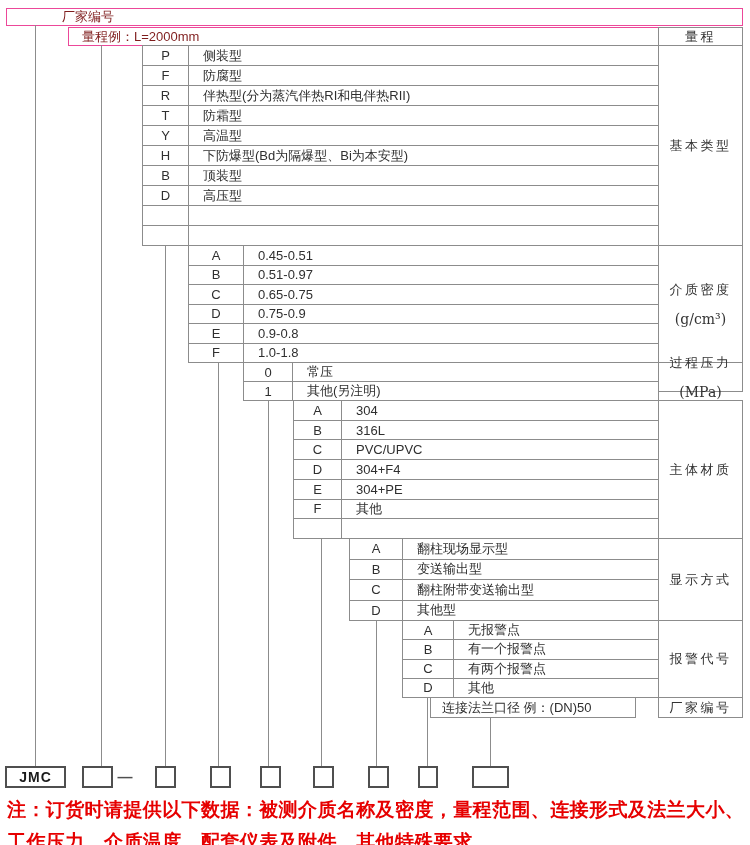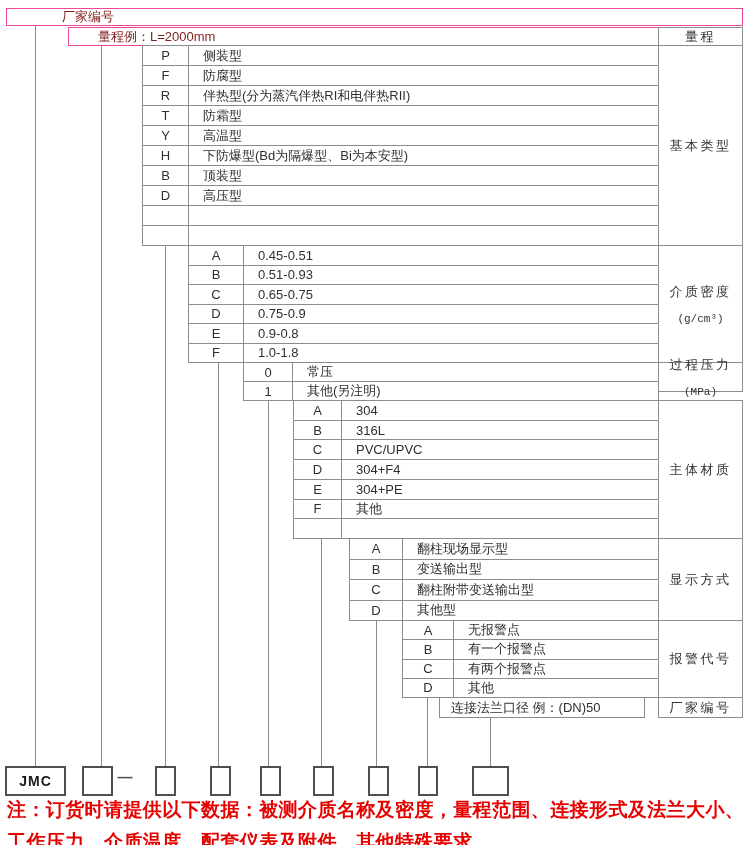--- a/index.html
+++ b/index.html
@@ -6,21 +6,21 @@
   .page {
     position:relative; width:750px; height:845px; background:#ffffff; overflow:hidden;
     font-family:"Liberation Sans", sans-serif; color:#333333;
   }
   
   .hdr-row {
     position:absolute; box-sizing:border-box; border:1px solid #ec4899; background:#fff;
     display:flex; align-items:center; font-size:13px; color:#7f1d1d;
   }
   #mfr-row   { left:6px;  top:8px;  width:737px; height:18px; padding-left:55px; }
-  #range-row { left:68px; top:27px; width:591px; height:19px; padding-left:29px; }
+  #range-row { left:68px; top:27px; width:591px; height:19px; padding-left:13px; }
 
   
   .opt-table {
     position:absolute; box-sizing:border-box; border:1px solid #8c8c8c; background:#fff;
     display:flex; flex-direction:column; font-size:13px; color:#2f2f2f;
   }
   .trow { flex:1 1 0; display:flex; border-bottom:1px solid #8c8c8c; min-height:0; }
   .trow:last-child { border-bottom:none; }
   .code { border-right:1px solid #8c8c8c; display:flex; align-items:center; justify-content:center; flex:none; }
   .desc { flex:1; display:flex; align-items:center; padding-left:14px; white-space:nowrap; overflow:hidden; }
@@ -30,32 +30,32 @@
   #t-density  { left:188px; top:245px; width:471px; height:118px; }
   #t-density .code  { width:54px; }
   #t-pressure { left:243px; top:362px; width:416px; height:39px; }
   #t-pressure .code { width:48px; }
   #t-material { left:293px; top:400px; width:366px; height:139px; }
   #t-material .code { width:47px; }
   #t-display  { left:349px; top:538px; width:310px; height:83px; }
   #t-display .code  { width:52px; }
   #t-alarm    { left:402px; top:620px; width:257px; height:78px; }
   #t-alarm .code    { width:50px; }
-  #t-flange   { left:439px; top:697px; width:206px; height:21px; }
+  #t-flange   { left:430px; top:697px; width:206px; height:21px; }
   #t-flange .desc   { padding-left:11px; }
 
   
   .rcell {
     position:absolute; left:658px; width:85px; box-sizing:border-box;
     border:1px solid #8c8c8c; background:#fff;
     display:flex; flex-direction:column; align-items:center; justify-content:center;
     font-family:"DejaVu Serif","Liberation Serif",serif;
     font-size:13px; letter-spacing:2.5px; color:#333; text-align:center;
   }
-  .rcell .unit { letter-spacing:0; font-size:11px; margin-top:12px;font-family:Liberation Mono, monospace; }
+  .rcell .unit { letter-spacing:0; font-size:14px; margin-top:12px; }
   #r-range    { top:27px;  height:19px; }
   #r-type     { top:45px;  height:201px; }
   #r-density  { top:245px; height:118px; }
   #r-pressure { top:362px; height:30px; }
   #r-material { top:400px; height:139px;text-align:right; }
   #r-display  { top:538px; height:83px; }
   #r-alarm    { top:620px; height:78px;text-align:center; }
   #r-flange   { top:697px; height:21px; }
 
   
@@ -65,21 +65,21 @@
   #l-type     { left:165px; top:245px; height:521px; }
   #l-density  { left:218px; top:362px; height:404px; }
   #l-pressure { left:268px; top:400px; height:366px; }
   #l-material { left:321px; top:538px; height:228px; }
   #l-display  { left:376px; top:620px; height:146px; }
   #l-alarm    { left:427px; top:697px; height:69px; }
   #l-flange   { left:490px; top:717px; height:49px; }
 
   
   .cbox {
-    position:absolute; top:766px; height:30px; box-sizing:border-box;
+    position:absolute; top:766px; height:22px; box-sizing:border-box;
     border:2px solid #4f4f4f; background:#fff;
     display:flex; align-items:center; justify-content:center;
   }
   #b-jmc    { left:5px;   width:61px; font-weight:bold; font-size:14px; color:#1a1a1a; letter-spacing:1px; }
   #b-range  { left:82px;  width:31px; }
   #b-type   { left:155px; width:21px; }
   #b-density{ left:210px; width:21px; }
   #b-press  { left:260px; width:21px; }
   #b-mat    { left:313px; width:21px; }
   #b-disp   { left:368px; width:21px; }
@@ -153,21 +153,21 @@
       </div>
   </div>
 
   <div class="opt-table" id="t-density">
     <div class="trow">
         <div class="code">A</div>
         <div class="desc">0.45-0.51</div>
       </div>
     <div class="trow">
         <div class="code">B</div>
-        <div class="desc">0.51-0.93</div>
+        <div class="desc">0.51-0.97</div>
       </div>
     <div class="trow">
         <div class="code">C</div>
         <div class="desc">0.65-0.75</div>
       </div>
     <div class="trow">
         <div class="code">D</div>
         <div class="desc">0.75-0.9</div>
       </div>
     <div class="trow">

